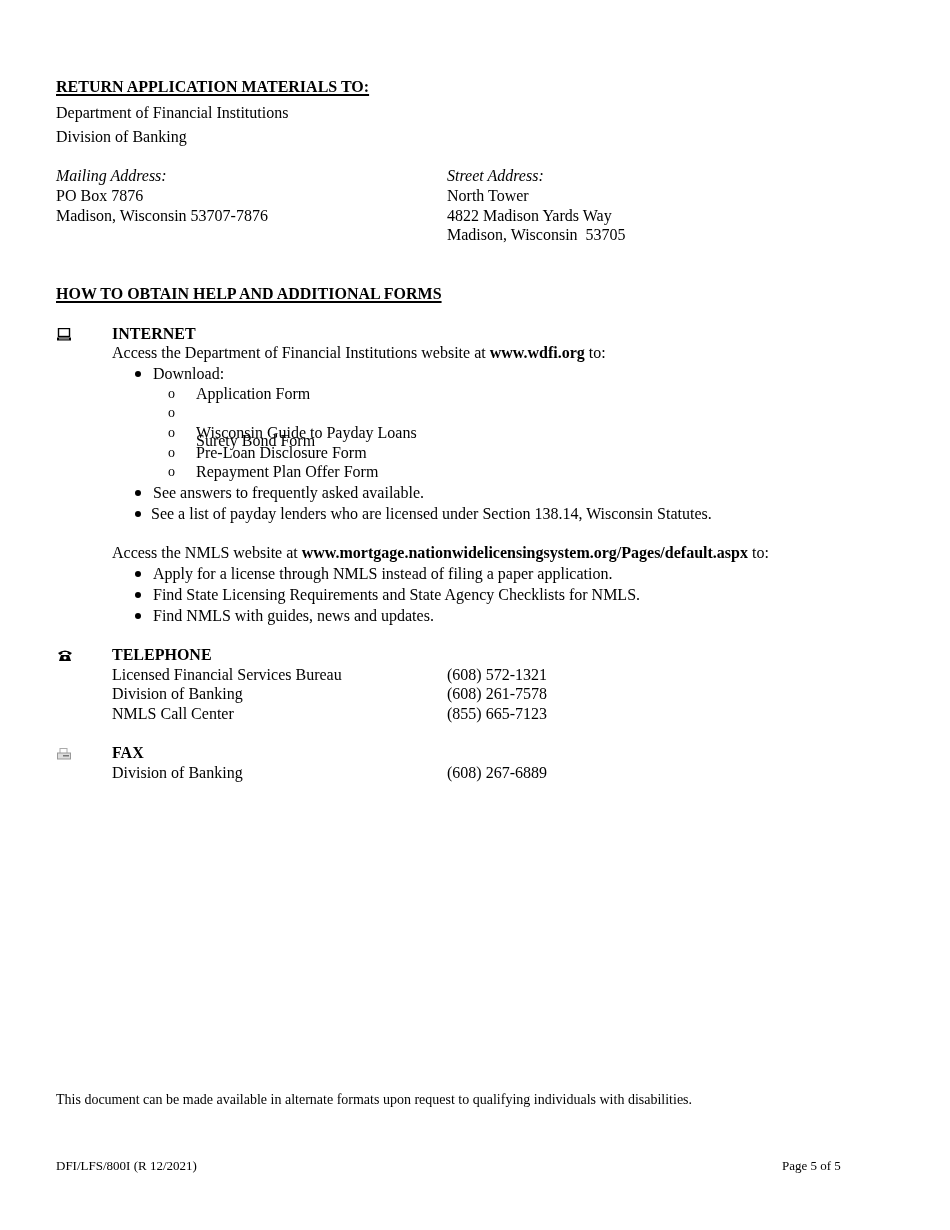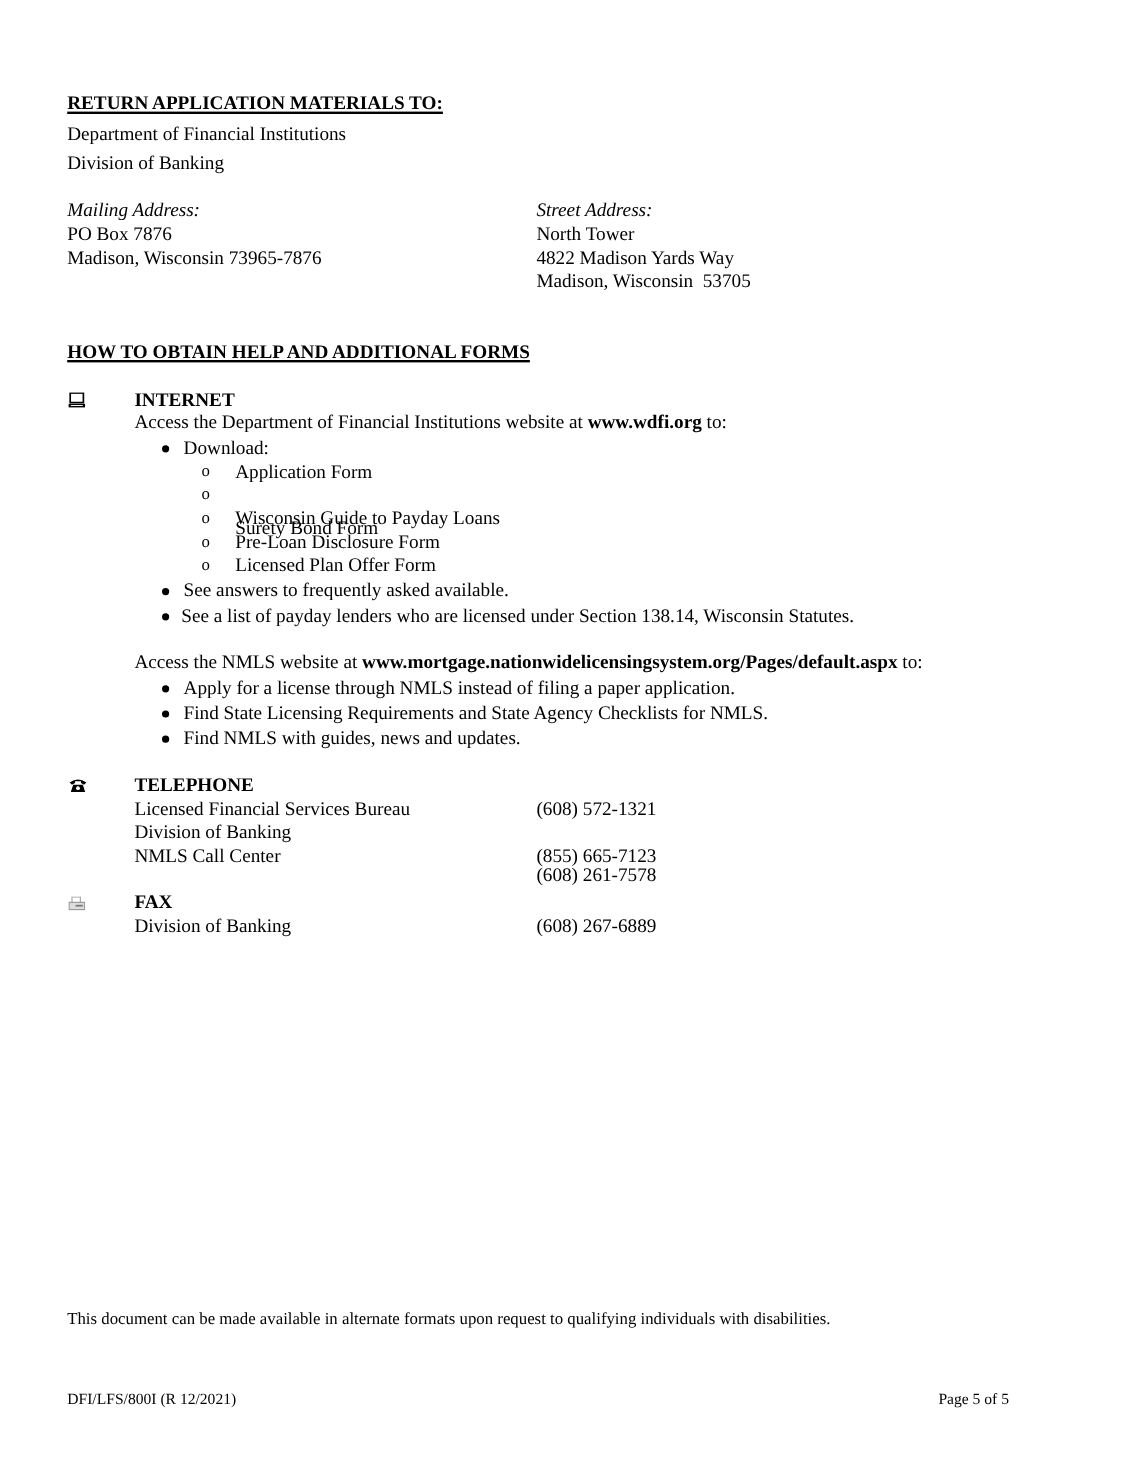--- a/index.html
+++ b/index.html
@@ -20,21 +20,21 @@
 </head>
 <body>
 
 <div class="abs heading" style="left:56px; top:65px;margin-top:12px;">RETURN APPLICATION MATERIALS TO:</div>
 <div class="abs" style="left:56px; top:103px;">Department of Financial Institutions</div>
 <div class="abs" style="left:56px; top:127px;">Division of Banking</div>
 
 <div>
   <div class="abs italic" style="left:56px; top:166px;">Mailing Address:</div>
   <div class="abs" style="left:56px; top:186px;">PO Box 7876</div>
-  <div class="abs" style="left:56px; top:206px;">Madison, Wisconsin 73965-7876</div>
+  <div class="abs" style="left:56px; top:206px;">Madison, Wisconsin 53707-7876</div>
 </div>
 
 <div>
   <div class="abs italic" style="left:447px; top:166px;">Street Address:</div>
   <div class="abs" style="left:447px; top:186px;">North Tower</div>
   <div class="abs" style="left:447px; top:206px;">4822 Madison Yards Way</div>
   <div class="abs" style="left:447px; top:225px; white-space:pre;">Madison, Wisconsin  53705</div>
 </div>
 
 <div class="abs heading" style="left:56px; top:284px;">HOW TO OBTAIN HELP AND ADDITIONAL FORMS</div>
@@ -58,21 +58,21 @@
   <div>
     <span class="circ abs" style="left:168px; top:384px;">o</span>
     <div class="abs" style="left:196px; top:384px;">Application Form</div>
     <span class="circ abs" style="left:168px; top:403px;">o</span>
     <div class="abs" style="left:196px; top:403px;margin-top:28px;">Surety Bond Form</div>
     <span class="circ abs" style="left:168px; top:423px;">o</span>
     <div class="abs" style="left:196px; top:423px;">Wisconsin Guide to Payday Loans</div>
     <span class="circ abs" style="left:168px; top:443px;">o</span>
     <div class="abs" style="left:196px; top:443px;">Pre-Loan Disclosure Form</div>
     <span class="circ abs" style="left:168px; top:462px;">o</span>
-    <div class="abs" style="left:196px; top:462px;">Licensed Plan Offer Form</div>
+    <div class="abs" style="left:196px; top:462px;">Repayment Plan Offer Form</div>
   </div>
 
   <span class="bullet" style="left:135px; top:490px;"></span>
   <div class="abs" style="left:153px; top:483px;">See answers to frequently asked available.</div>
   <span class="bullet" style="left:135px; top:511px;"></span>
   <div class="abs" style="left:151px; top:504px;">See a list of payday lenders who are licensed under Section 138.14, Wisconsin Statutes.</div>
 </div>
 
 <div class="abs" style="left:112px; top:543px;">
   <span>Access the NMLS website at </span><span class="bold">www.mortgage.nationwidelicensingsystem.org/Pages/default.aspx</span><span> to:</span>
@@ -92,21 +92,21 @@
     <path d="M1 4 Q8 -1 15 4 L13 6 L10.5 4.5 L10.5 3 L5.5 3 L5.5 4.5 L3 6 Z" fill="#000"></path>
     <path d="M4 6 L12 6 L14 12 L2 12 Z" fill="#000"></path>
     <circle cx="8" cy="8.8" r="1.6" fill="#fff"></circle>
   </svg>
 </span>
 <div class="abs bold" style="left:112px; top:645px;">TELEPHONE</div>
 <div>
   <div class="abs" style="left:112px; top:665px;">Licensed Financial Services Bureau</div>
   <div class="abs" style="left:447px; top:665px;">(608) 572-1321</div>
   <div class="abs" style="left:112px; top:684px;">Division of Banking</div>
-  <div class="abs" style="left:447px; top:684px;margin-top:36px;">(608) 261-7578</div>
+  <div class="abs" style="left:447px; top:684px;">(608) 261-7578</div>
   <div class="abs" style="left:112px; top:704px;">NMLS Call Center</div>
   <div class="abs" style="left:447px; top:704px;">(855) 665-7123</div>
 </div>
 
 <span class="icon" style="left:57px; top:745px;">
   <svg width="14" height="12" viewBox="0 0 14 12">
     <rect x="3" y="0.5" width="7" height="5" fill="#fff" stroke="#aaa" stroke-width="1"></rect>
     <rect x="0.5" y="5" width="13" height="6" fill="#ddd" stroke="#999" stroke-width="1"></rect>
     <rect x="6" y="7" width="6" height="1.5" fill="#777"></rect>
   </svg>

